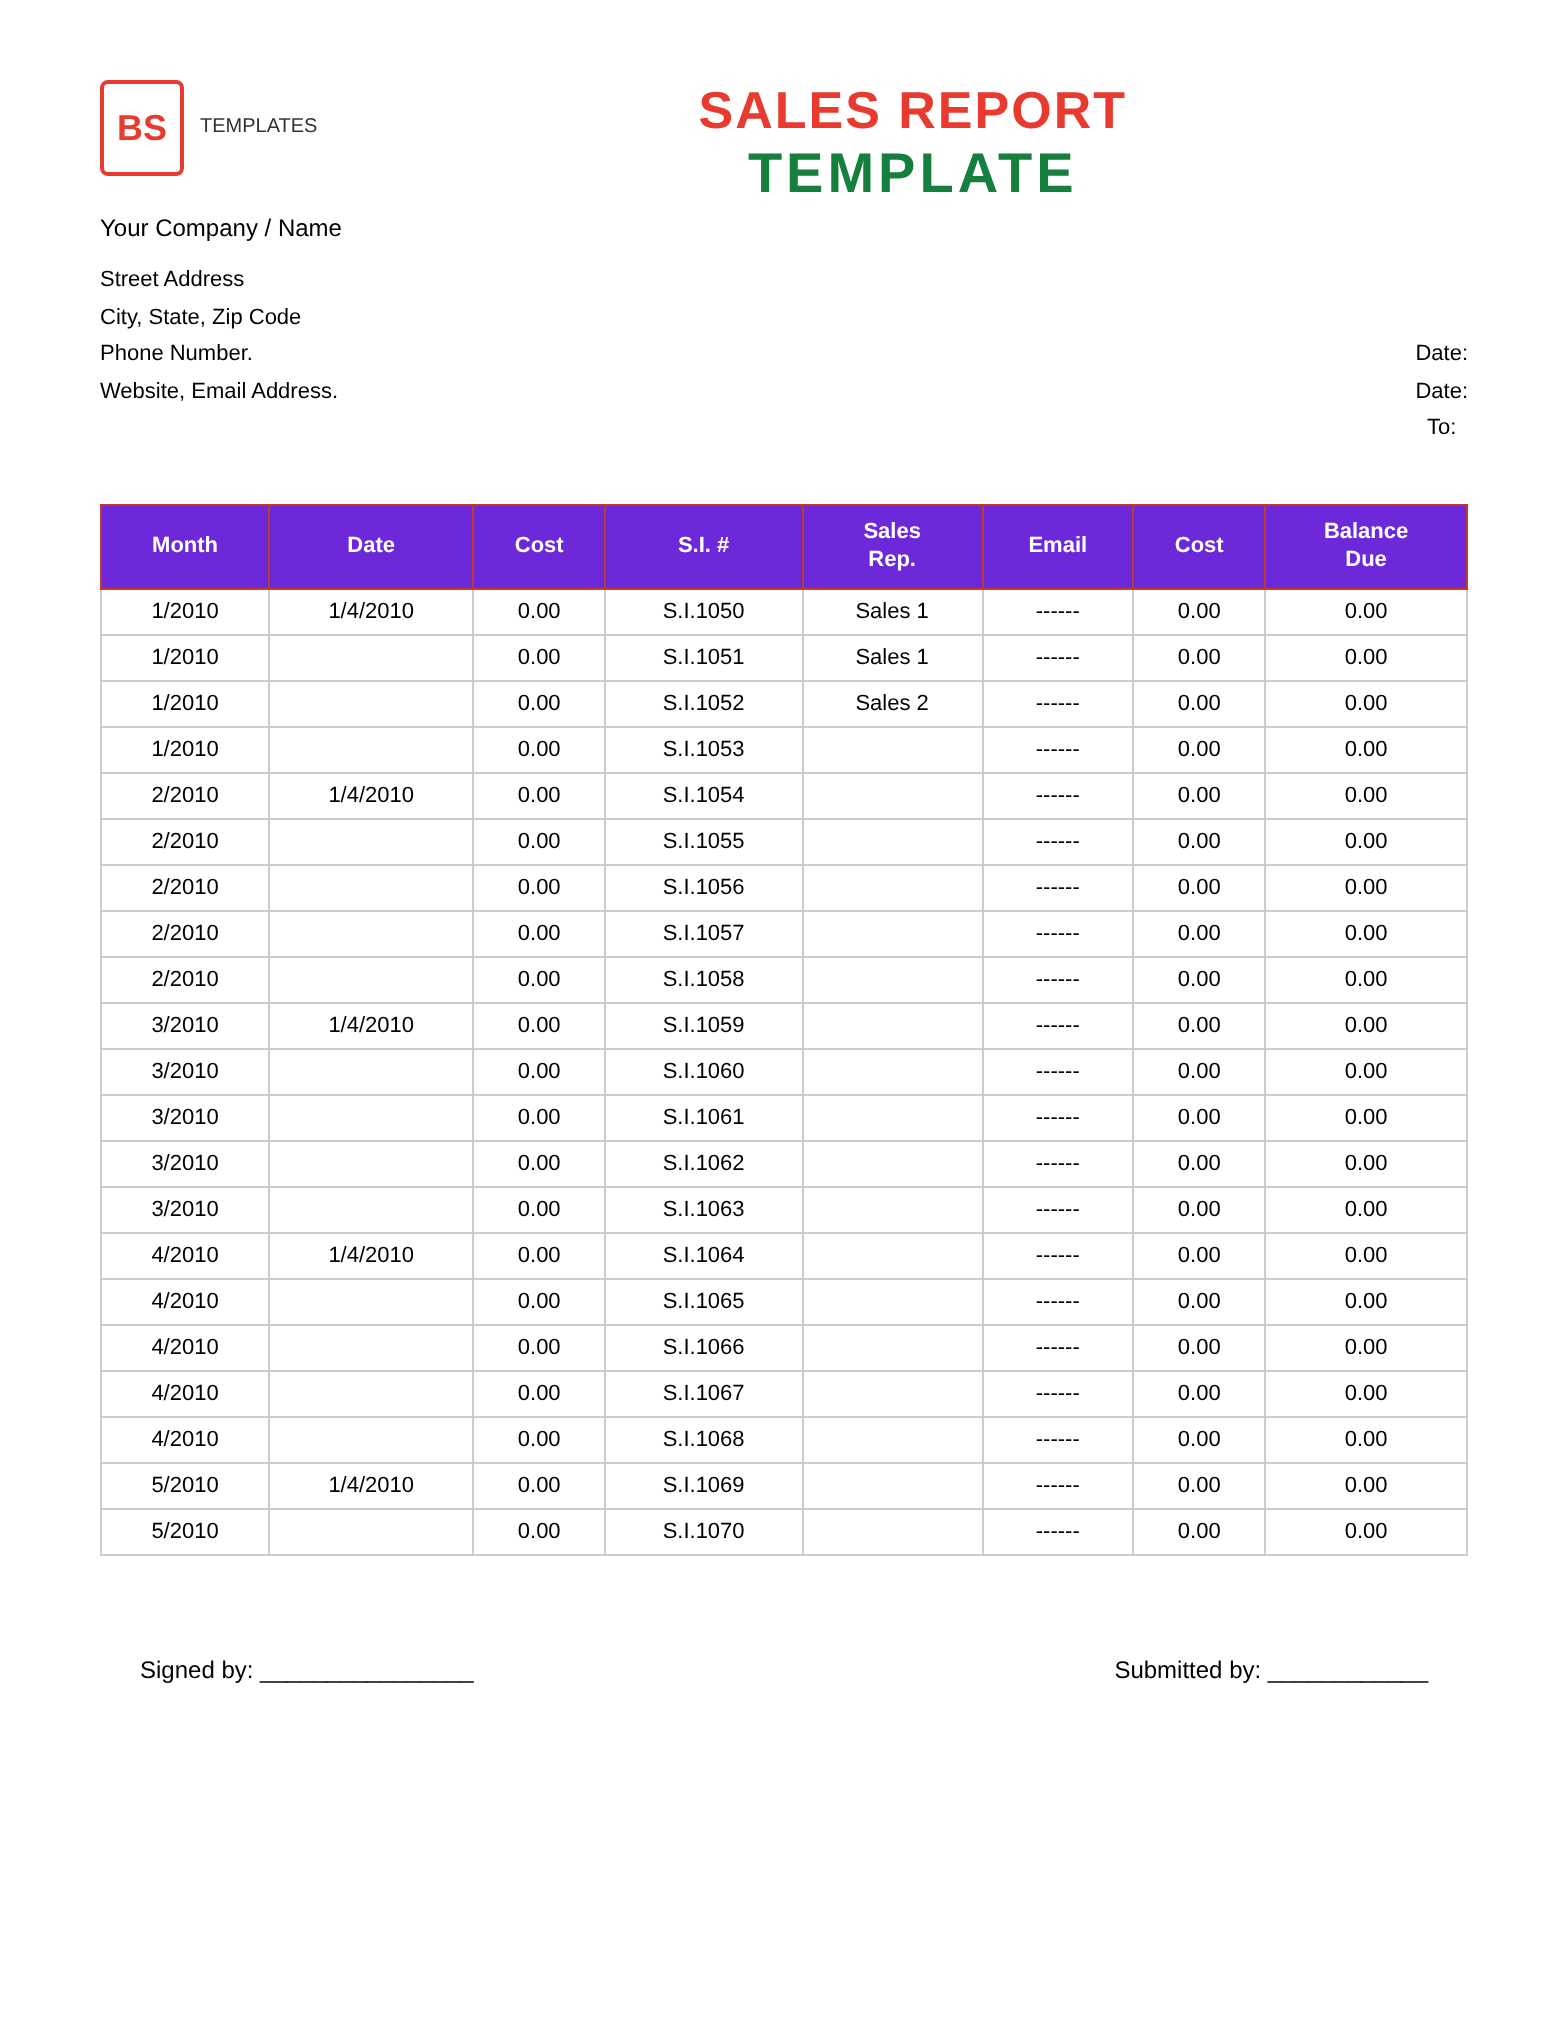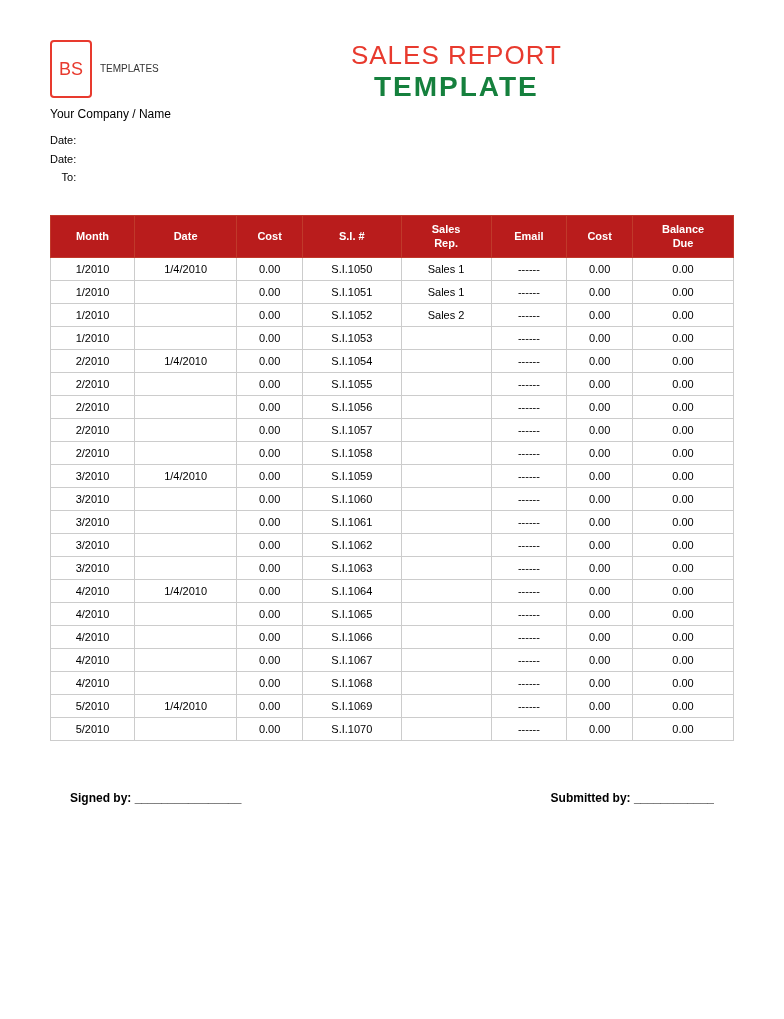--- a/index.html
+++ b/index.html
@@ -17,44 +17,44 @@
       justify-content: space-between;
       margin-bottom: 4px;
     }
     .logo-area {
       display: flex;
       align-items: center;
       gap: 8px;
     }
     .logo-box {
       width: 42px;
-      height: 58px;
+      height: 48px;
       border: 2px solid #e83a2e;
       display: flex;
       align-items: center;
       justify-content: center;
       font-size: 18px;
-      font-weight: normal;
+      font-weight: bold;
       color: #e83a2e;
       border-radius: 4px;
     }
     .logo-text {
       font-size: 10px;
       font-weight: normal;
       color: #333;
       line-height: 1.2;
     }
     .title-area {
       text-align: center;
       flex: 1;
       padding-left: 20px;
     }
     .sales-report-title {
       font-size: 26px;
-      font-weight: normal;
+      font-weight: bold;
       color: #e83a2e;
       letter-spacing: 1px;
     }
     .template-subtitle {
       font-size: 28px;
       font-weight: 900;
       color: #15803d;
       letter-spacing: 2px;
     }
     .company-name {
@@ -63,31 +63,31 @@
       margin-top: 4px;
     }
     .address-section {
       display: flex;
       justify-content: space-between;
       margin-top: 10px;
       font-size: 11px;
       line-height: 1.7;
     }
     .address-left { }
-    .address-right { text-align: right; }
+    .address-right { text-align: center; margin-top: 37px; }
     .table-wrapper {
       margin-top: 28px;
     }
     table {
       width: 100%;
       border-collapse: collapse;
       font-size: 11px;
     }
     thead tr {
-      background-color: #b91c1c;
+      background-color: #6d28d9;
       color: #fff;
     }
     thead th {
       padding: 6px 4px;
       text-align: center;
       font-weight: bold;
       border: 1px solid #c0392b;
       line-height: 1.3;
     }
     tbody tr {
@@ -101,21 +101,21 @@
       padding: 5px 4px;
       text-align: center;
       border: 1px solid #ccc;
       font-size: 11px;
     }
     .footer {
       margin-top: 50px;
       display: flex;
       justify-content: space-between;
       font-size: 12px;
-      font-weight: bold;
+      font-weight: normal;
       padding: 0 20px;
     }
   </style>
 </head>
 <body>
 
 <div class="header-top">
   <div class="logo-area">
     <div class="logo-box">
       <span>BS</span>
@@ -124,20 +124,26 @@
   </div>
   <div class="title-area">
     <div class="sales-report-title">SALES REPORT</div>
     <div class="template-subtitle">TEMPLATE</div>
   </div>
 </div>
 
 <div class="company-name">Your Company / Name</div>
 
 <div class="address-section">
+  <div class="address-left">
+    <div>Street Address</div>
+    <div>City, State, Zip Code</div>
+    <div>Phone Number.</div>
+    <div>Website, Email Address.</div>
+  </div>
   <div class="address-right">
     <div>Date:</div>
     <div>Date:</div>
     <div>To:</div>
   </div>
 </div>
 
 <div class="table-wrapper">
   <table>
     <thead>

